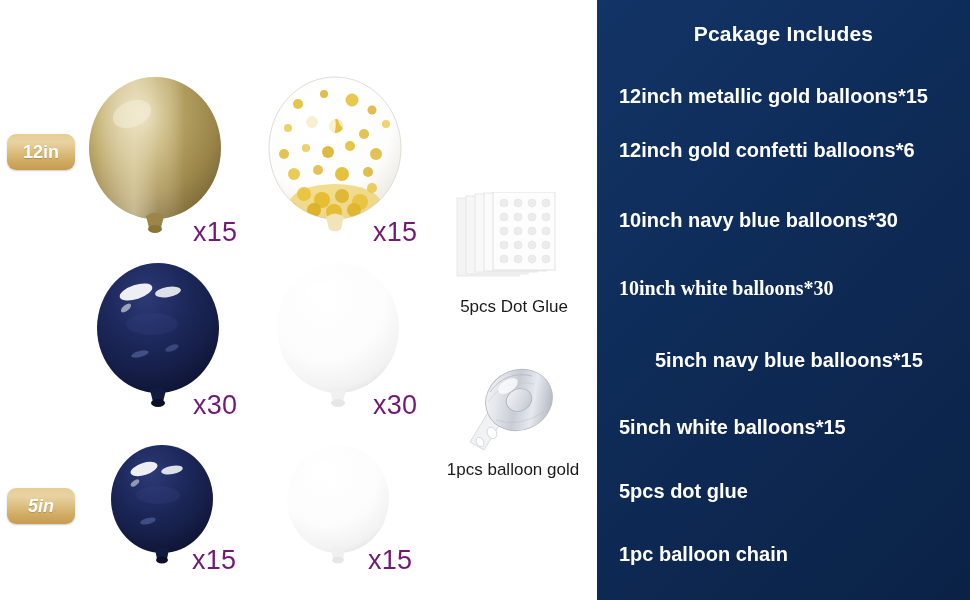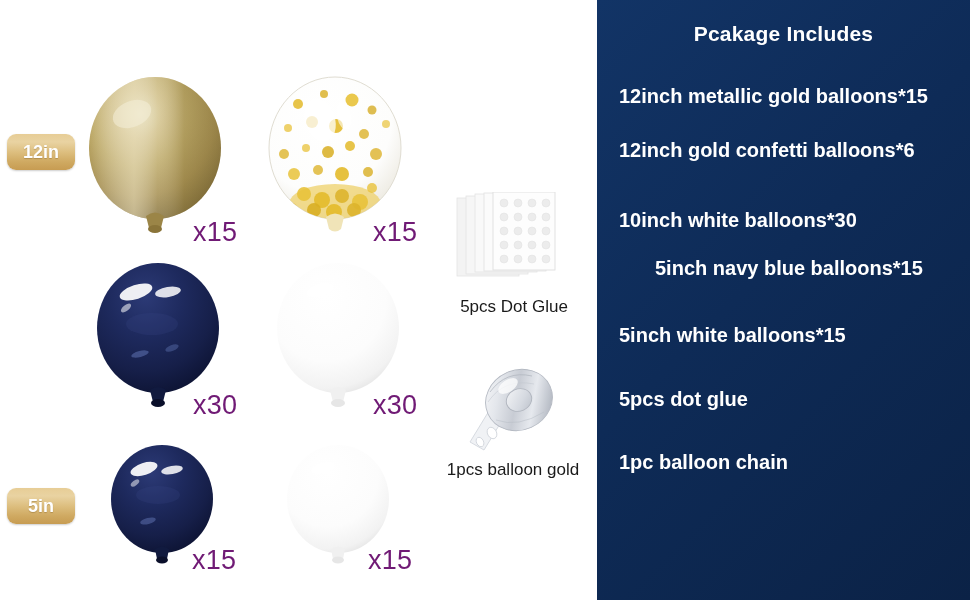--- a/index.html
+++ b/index.html
@@ -75,21 +75,21 @@
     box-sizing: border-box;
   }
   .size-pill-text {
     color: #ffffff;
     font-size: 18px;
     font-weight: bold;
     text-shadow: 0 1px 1px rgba(130,95,35,0.4);
   }
   #pill-12in { top: 134px; }
   #pill-10in { top: 322px; }
-  #pill-5in  { top: 488px; }
+  #pill-5in  { top: 488px; font-style: italic; }
 
   
   .balloon-cell {
     position: absolute;
   }
   .balloon-svg {
     display: block;
   }
   .qty-label {
     position: absolute;
@@ -399,21 +399,22 @@
       <ellipse cx="46" cy="24" rx="11" ry="6" fill="#ffffff" opacity="0.75" transform="rotate(-34 46 24)"></ellipse>
     </svg>
     <span class="accessory-caption" style="left:-44px; top:98px; width:190px;">1pcs balloon gold</span>
   </div>
 
   <div class="navy-panel">
     <div class="navy-heading">Pcakage Includes</div>
     <div class="navy-list">
       <div class="navy-list-item" style="margin-bottom:34px;">12inch metallic gold balloons*15</div>
       <div class="navy-list-item" style="margin-bottom:50px;">12inch gold confetti balloons*6</div>
-      <div class="navy-list-item" style="margin-bottom:28px;">10inch white balloons*30</div>
+      <div class="navy-list-item" style="margin-bottom:48px;">10inch navy blue balloons*30</div>
+      <div class="navy-list-item" style="margin-bottom:52px;font-family:Liberation Serif, serif;">10inch white balloons*30</div>
       <div class="navy-list-item" style="margin-bottom:47px;margin-left:36px;">5inch navy blue balloons*15</div>
       <div class="navy-list-item" style="margin-bottom:44px;">5inch white balloons*15</div>
       <div class="navy-list-item" style="margin-bottom:43px;">5pcs dot glue</div>
       <div class="navy-list-item">1pc balloon chain</div>
     </div>
   </div>
 
 </div>
 
 </body></html>

